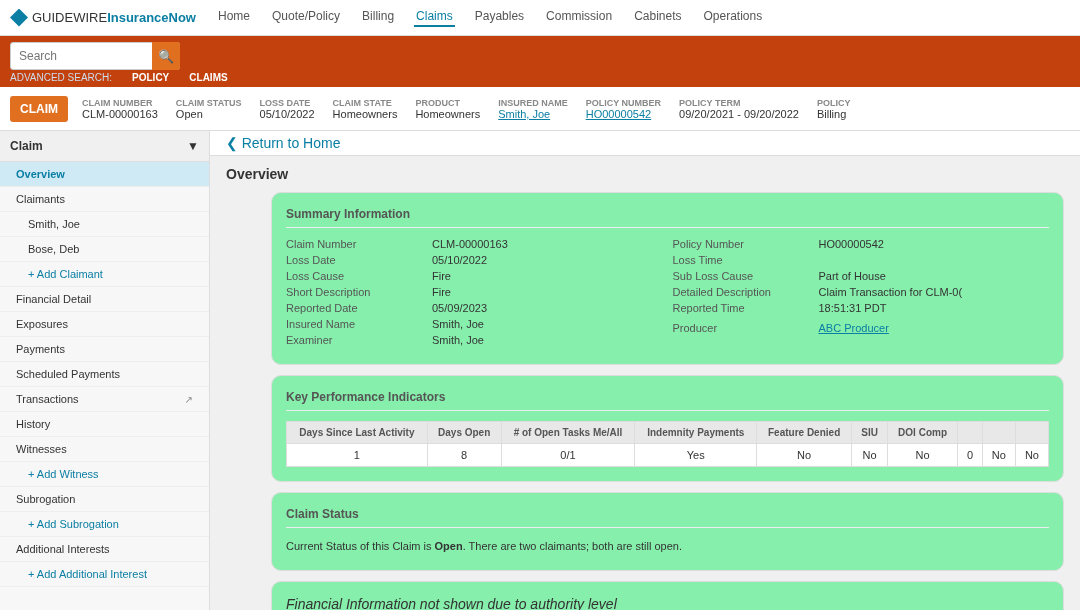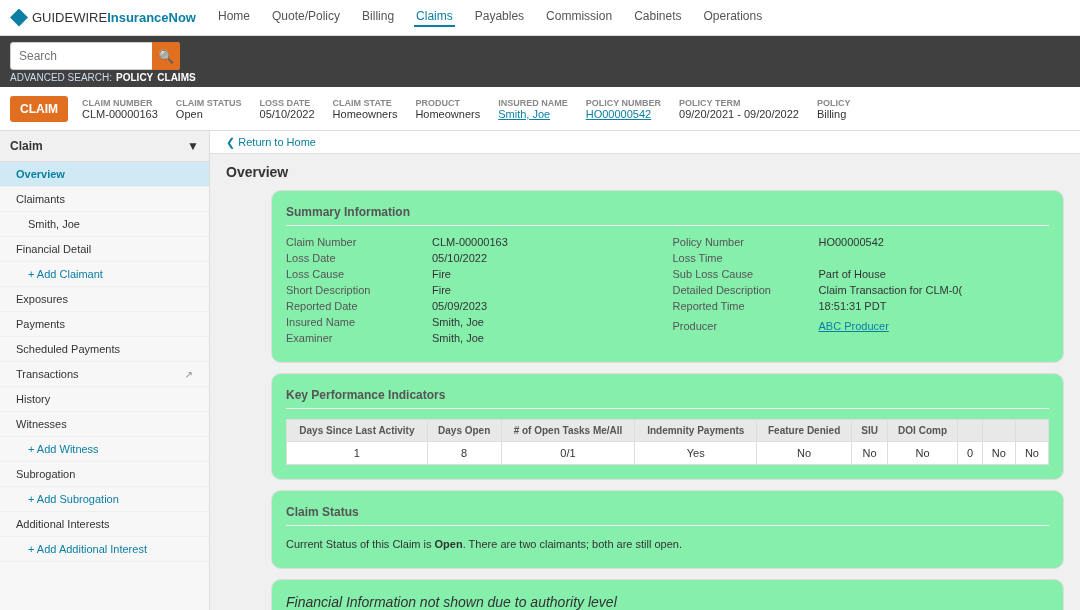--- a/index.html
+++ b/index.html
@@ -9,26 +9,26 @@
     .top-nav { background: #fff; border-bottom: 1px solid #ddd; display: flex; align-items: center; height: 36px; padding: 0 10px; }
     .logo { display: flex; align-items: center; margin-right: 20px; }
     .logo-icon { width: 18px; height: 18px; background: #0a7ea3; display: inline-block; margin-right: 4px; clip-path: polygon(50% 0%, 100% 50%, 50% 100%, 0% 50%); }
     .logo-text { font-size: 13px; font-weight: normal; color: #333; }
     .logo-product { color: #0a7ea3; font-size: 13px; font-weight: bold; }
     .nav-items { display: flex; gap: 18px; font-size: 12px; color: #555; }
     .nav-item { cursor: pointer; padding: 0 2px; }
     .nav-item.active { color: #0a7ea3; border-bottom: 2px solid #0a7ea3; padding-bottom: 2px; }
 
     
-    .search-bar-area { background: #404040; padding: 6px 10px 4px; }
+    .search-bar-area { background: #c2410c; padding: 6px 10px 4px; }
     .search-row { display: flex; align-items: center; gap: 6px; }
     .search-input-wrap { position: relative; display: flex; align-items: center; }
     .search-input { width: 170px; height: 28px; padding: 0 28px 0 8px; border: 1px solid #ccc; border-radius: 3px; font-size: 12px; background: #fff; }
     .search-btn { position: absolute; right: 0; top: 0; height: 28px; width: 28px; background: #e07020; border: none; border-radius: 0 3px 3px 0; cursor: pointer; display: flex; align-items: center; justify-content: center; color: #fff; font-size: 13px; }
-    .advanced-search { color: #cde; font-size: 10px; margin-top: 2px; display: flex; gap: 4px; align-items: center; }
+    .advanced-search { color: #cde; font-size: 10px; margin-top: 2px; display: flex; gap: 20px; align-items: center; }
     .advanced-search span { color: #cde; }
     .advanced-search a { color: #fff; text-decoration: none; font-weight: bold; font-size: 10px; }
 
     
     .claim-badge-row { background: #fff; border-bottom: 1px solid #ddd; display: flex; align-items: center; padding: 4px 10px; gap: 0; min-height: 44px; }
     .clam-badge { background: #e07020; color: #fff; font-size: 12px; font-weight: bold; padding: 6px 10px; border-radius: 3px; margin-right: 14px; }
     .claim-field { display: flex; flex-direction: column; margin-right: 18px; }
     .claim-field-label { font-size: 9px; color: #888; font-weight: bold; text-transform: uppercase; }
     .claim-field-value { font-size: 11px; color: #333; }
     .claim-field-value.link { color: #0a7ea3; cursor: pointer; text-decoration: underline; }
@@ -44,21 +44,21 @@
     .sidebar-item.sub { padding-left: 28px; }
     .sidebar-item.add { color: #0a7ea3; padding-left: 28px; font-size: 11px; }
     .sidebar-item-with-icon { display: flex; align-items: center; justify-content: space-between; }
     .ext-icon { font-size: 10px; color: #888; }
 
     
     .main-content { flex: 1; overflow-y: auto; background: #f0f0f0; padding: 0; }
 
     
     .return-bar { background: #fff; padding: 4px 16px; border-bottom: 1px solid #ddd; }
-    .return-link { color: #0a7ea3; font-size: 11px; cursor: pointer; text-decoration: none; }
+    .return-link { color: #0a7ea3; font-size: 14px; cursor: pointer; text-decoration: none; }
     .return-link::before { content: '❮ '; }
 
     
     .content-area { padding: 10px 16px; }
     .section-title { font-size: 14px; font-weight: bold; color: #333; margin-bottom: 10px; }
     .card { background: #86efac; border: 1px solid #ddd; border-radius: 10px; margin-bottom: 10px; padding: 14px; margin-left: 45px; }
     .card-title { font-size: 12px; font-weight: bold; color: #555; margin-bottom: 10px; border-bottom: 1px solid #eee; padding-bottom: 6px; }
 
     
     .summary-grid { display: grid; grid-template-columns: 1fr 1fr; gap: 4px 10px; }
@@ -172,22 +172,23 @@
 
   <div class="sidebar">
     <div class="sidebar-section-header">
       <span>Claim</span>
       <span>▼</span>
     </div>
 
     <div class="sidebar-item active">Overview</div>
     <div class="sidebar-item">Claimants</div>
     <div class="sidebar-item sub">Smith, Joe</div>
+    <div class="sidebar-item sub">Bose, Deb</div>
+    <div class="sidebar-item add">+ Add Claimant</div>
     <div class="sidebar-item">Financial Detail</div>
-    <div class="sidebar-item add">+ Add Claimant</div>
     <div class="sidebar-item">Exposures</div>
     <div class="sidebar-item">Payments</div>
     <div class="sidebar-item">Scheduled Payments</div>
     <div class="sidebar-item sidebar-item-with-icon">
       <span>Transactions</span>
       <span class="ext-icon">↗</span>
     </div>
     <div class="sidebar-item">History</div>
     <div class="sidebar-item">Witnesses</div>
     <div class="sidebar-item add">+ Add Witness</div>

